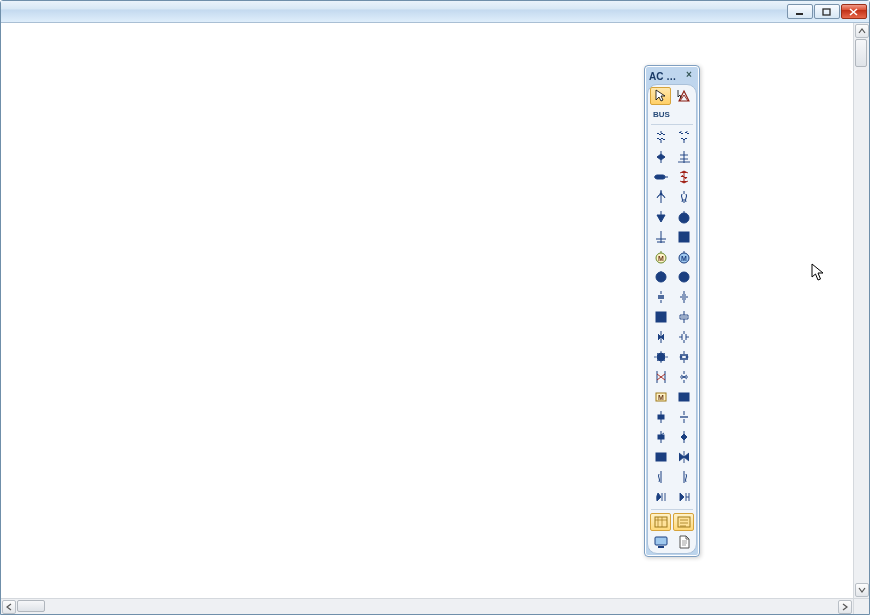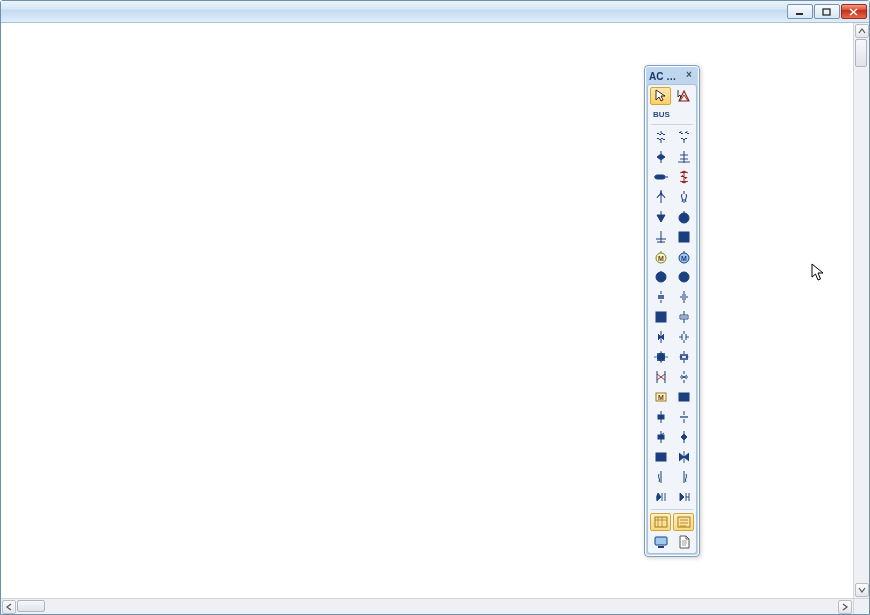--- a/index.html
+++ b/index.html
@@ -107,21 +107,21 @@
     height:16px; display:flex; align-items:center; gap:2px;
     padding:0 2px;
     color:#1a3a66; font-weight:bold; font-size:10px;
     user-select:none;
   }
   .palette-header .ptitle { flex:1; white-space:nowrap; overflow:hidden; text-overflow:ellipsis; }
   .palette-header .pclose { width:12px; height:12px; font-size:10px; line-height:10px; color:#355; text-align:center; }
   .palette-body {
     background:#f1f5fa;
     border:1px solid #a9c0d9;
-    border-radius:3px;
+    border-radius:10px;
     padding:2px 2px;
     display:flex; flex-direction:column; gap:2px;
   }
   .tool-row {
     display:flex; gap:2px; justify-content:center;
   }
   .tool-btn {
     width:22px; height:18px;
     border:1px solid transparent;
     border-radius:2px;

